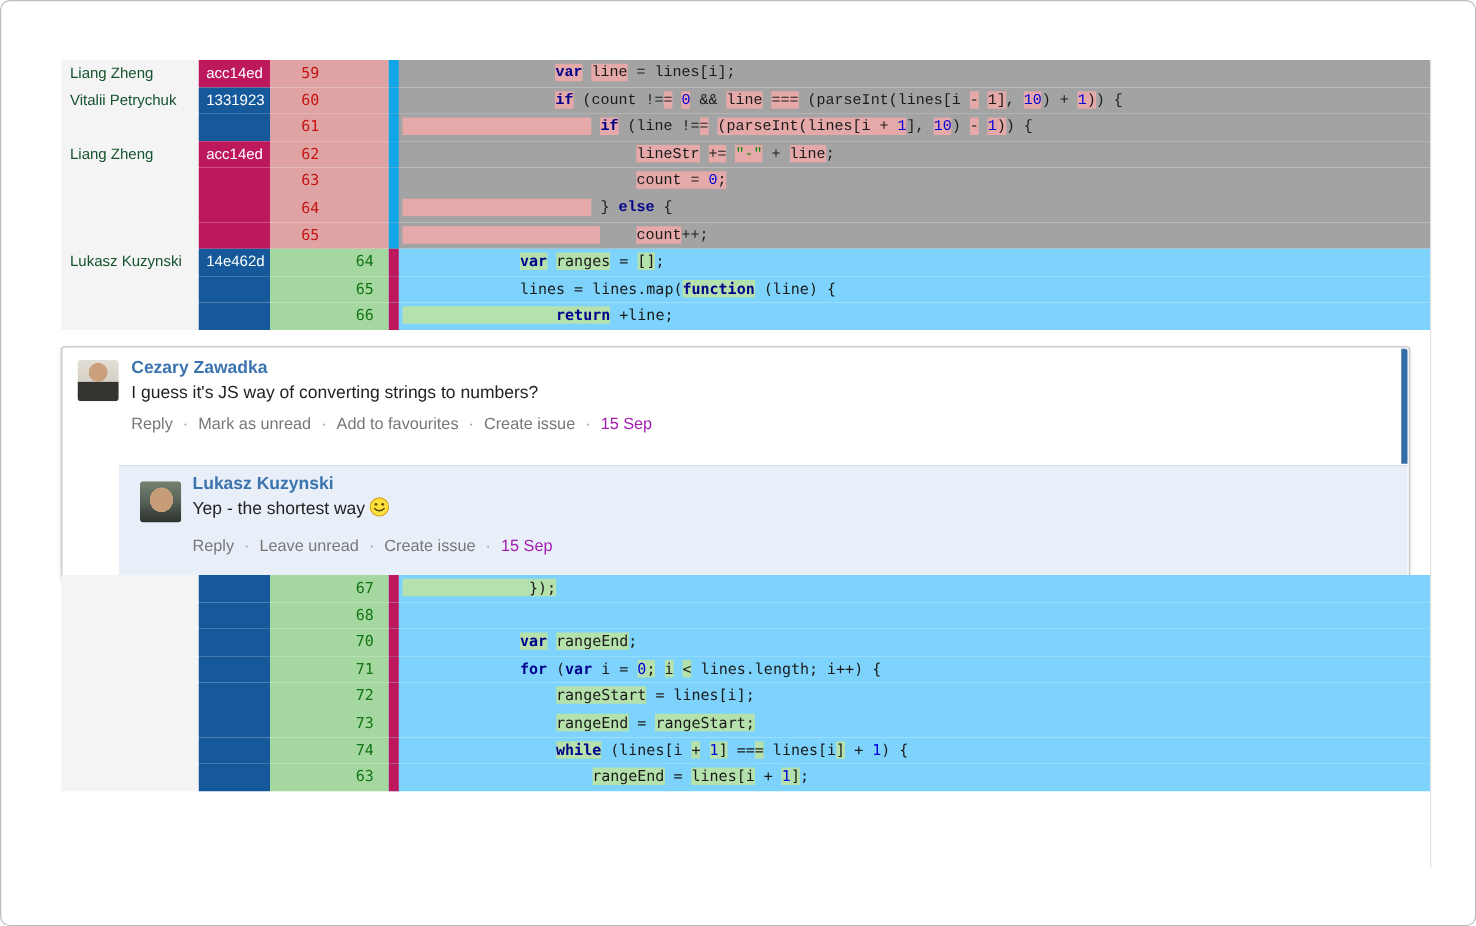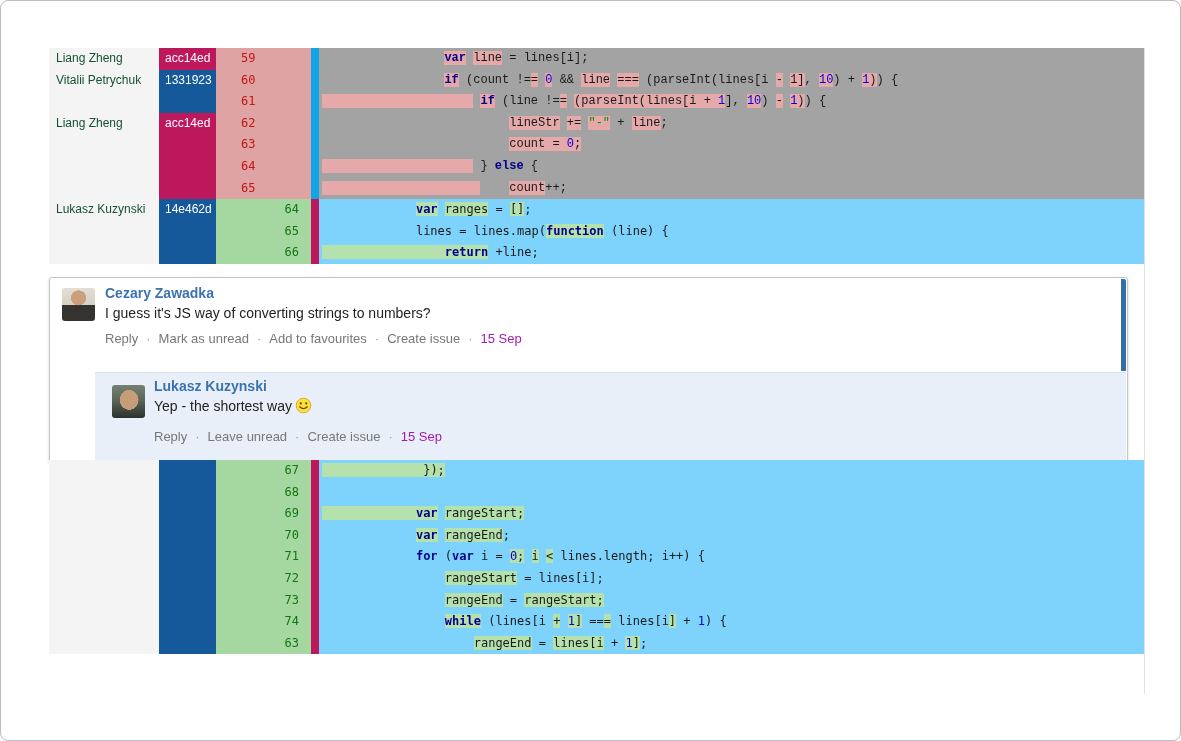--- a/index.html
+++ b/index.html
@@ -151,26 +151,20 @@
       </div>
       <div class="row add">
         <div class="cell-author"></div>
         <div class="cell-hash hl-dark"></div>
         <div class="cell-num">68</div>
         <div class="cell-code"><span></span></div>
       </div>
       <div class="row add">
         <div class="cell-author"></div>
         <div class="cell-hash hl-dark"></div>
-        <div class="cell-num">69</div>
-        <div class="cell-code"><span class="h">             </span><span class="k h">var</span><span> </span><span class="h">rangeStart;</span></div>
-      </div>
-      <div class="row add">
-        <div class="cell-author"></div>
-        <div class="cell-hash hl-dark"></div>
         <div class="cell-num">70</div>
         <div class="cell-code"><span>             </span><span class="k h">var</span><span> </span><span class="h">rangeEnd</span><span>;</span></div>
       </div>
       <div class="row add">
         <div class="cell-author"></div>
         <div class="cell-hash hl-dark"></div>
         <div class="cell-num">71</div>
         <div class="cell-code"><span>             </span><span class="k">for</span><span> (</span><span class="k">var</span><span> i = </span><span class="n h">0</span><span class="h">;</span><span> </span><span class="h">i</span><span> </span><span class="h">&lt;</span><span> lines.length; i++) {</span></div>
       </div>
       <div class="row add">

